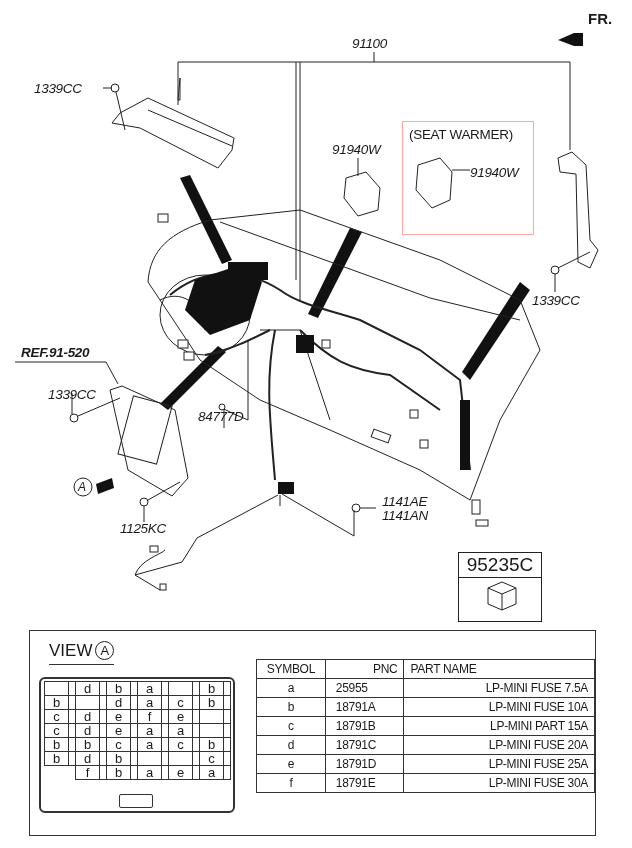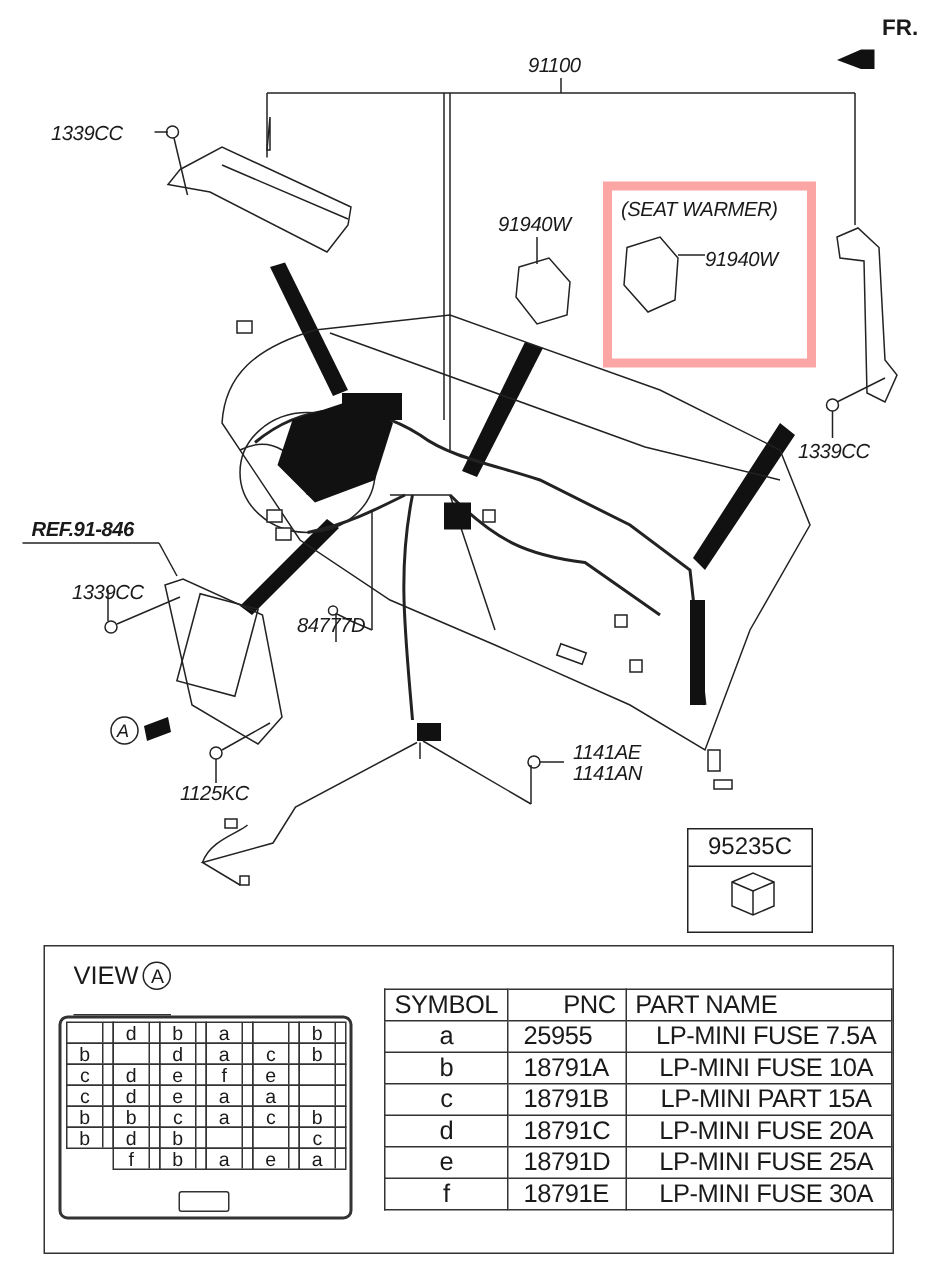--- a/index.html
+++ b/index.html
@@ -2,43 +2,43 @@
 <html><head>
 <meta charset="utf-8">
 <style>
   html, body { margin:0; padding:0; background:#ffffff; }
   body { width:632px; height:848px; position:relative; overflow:hidden;
          font-family:"Liberation Sans", sans-serif; color:#1a1a1a; }
   #diagram { position:absolute; left:0; top:0; width:632px; height:620px; }
   .lbl { position:absolute; font-size:13.5px; letter-spacing:-0.3px; white-space:nowrap; line-height:1;font-style:italic; }
   .lbl.bold { font-weight:bold; }
   .fr { position:absolute; left:588px; top:10px; font-size:15px; font-weight:bold; }
-  .seat-box { position:absolute; left:402px; top:121px; width:130px; height:112px; border:6px solid #fca5a5;font-style:italic; }
+  .seat-box { position:absolute; left:402px; top:121px; width:130px; height:112px; border:1px solid #fca5a5; }
   .seat-title { position:absolute; left:6px; top:5px; font-size:13.5px; letter-spacing:-0.3px; }
   .relay-box { position:absolute; left:458px; top:552px; width:82px; height:68px; border:1px solid #222; }
-  .relay-title { height:24px; border-bottom:1px solid #222; font-size:16px; text-align:center; line-height:24px; }
+  .relay-title { height:24px; border-bottom:1px solid #222; font-size:19px; text-align:center; line-height:24px; }
   .view-frame { position:absolute; left:29px; top:630px; width:565px; height:204px; border:1px solid #333; }
-  .view-title { position:absolute; left:19px; top:10px; font-size:17px; padding-bottom:15px; border-bottom:1px solid #333; }
+  .view-title { position:absolute; left:19px; top:10px; font-size:17px; padding-bottom:3px; border-bottom:1px solid #333; }
   .circA { display:inline-block; width:17px; height:17px; border:1px solid #222; border-radius:50%;
            text-align:center; line-height:17px; font-size:13px; margin-left:3px; vertical-align:1px; }
   .fusebox { position:absolute; left:9px; top:46px; width:192px; height:132px; border:2px double #333; border-radius:6px; }
   .fusegrid { position:absolute; left:4px; top:3px; display:grid; grid-template-columns:repeat(6, 31px);
               grid-auto-rows:14px; }
   .fcell { position:relative; border:1px solid #333; margin:-1px 0 0 -1px; font-size:13px; line-height:13px;
            text-align:center; padding-right:7px; box-sizing:border-box; }
   .fcell.empty-slot { border-color:transparent; }
   .fcell .amp { position:absolute; right:0; top:0; width:6px; height:100%; border-left:1px solid #333;
                 font-size:5px; line-height:6px; overflow:hidden; }
   .fuse-tab { position:absolute; left:78px; top:115px; width:32px; height:12px; border:1px solid #333; border-radius:2px; }
-  table.parts { position:absolute; left:226px; top:28px; border-collapse:collapse; font-size:17px; }
+  table.parts { position:absolute; left:226px; top:28px; border-collapse:collapse; font-size:12px; }
   table.parts th, table.parts td { border:1px solid #333; height:18px; padding:0 6px; font-weight:normal; letter-spacing:-0.3px; }
   table.parts th { text-align:center; }
   .c-sym { width:56px; text-align:center; }
   .c-pnc { width:62px; text-align:left; padding-left:10px !important; }
-  .c-name { width:170px; text-align:center; padding-left:16px !important; }
+  .c-name { width:170px; text-align:right; padding-left:16px !important; }
 </style>
 </head>
 <body>
 
 <div id="diagram">
   <svg width="632" height="620" viewBox="0 0 632 620" style="position:absolute;left:0;top:0" fill="none" stroke="#222" stroke-width="1">
 
     <g>
       <line x1="374" y1="52" x2="374" y2="62"></line>
       <line x1="178" y1="62" x2="570" y2="62"></line>
@@ -162,21 +162,21 @@
 
   <div class="fr">FR.</div>
   <div class="lbl" style="left:352px;top:37px">91100</div>
   <div class="lbl" style="left:34px;top:82px">1339CC</div>
   <div class="lbl" style="left:332px;top:143px">91940W</div>
   <div class="seat-box">
     <div class="seat-title">(SEAT WARMER)</div>
   </div>
   <div class="lbl" style="left:470px;top:166px">91940W</div>
   <div class="lbl" style="left:532px;top:294px">1339CC</div>
-  <div class="lbl bold" style="left:21px;top:346px">REF.91-846</div>
+  <div class="lbl bold" style="left:21px;top:346px">REF.91-520</div>
   <div class="lbl" style="left:48px;top:388px">1339CC</div>
   <div class="lbl" style="left:198px;top:410px">84777D</div>
   <div class="lbl" style="left:78px;top:481px;font-size:12px">A</div>
   <div class="lbl" style="left:120px;top:522px">1125KC</div>
   <div class="lbl" style="left:382px;top:495px">1141AE</div>
   <div class="lbl" style="left:382px;top:509px">1141AN</div>
   <div class="relay-box">
     <div class="relay-title">95235C</div>
   </div>
 </div>

